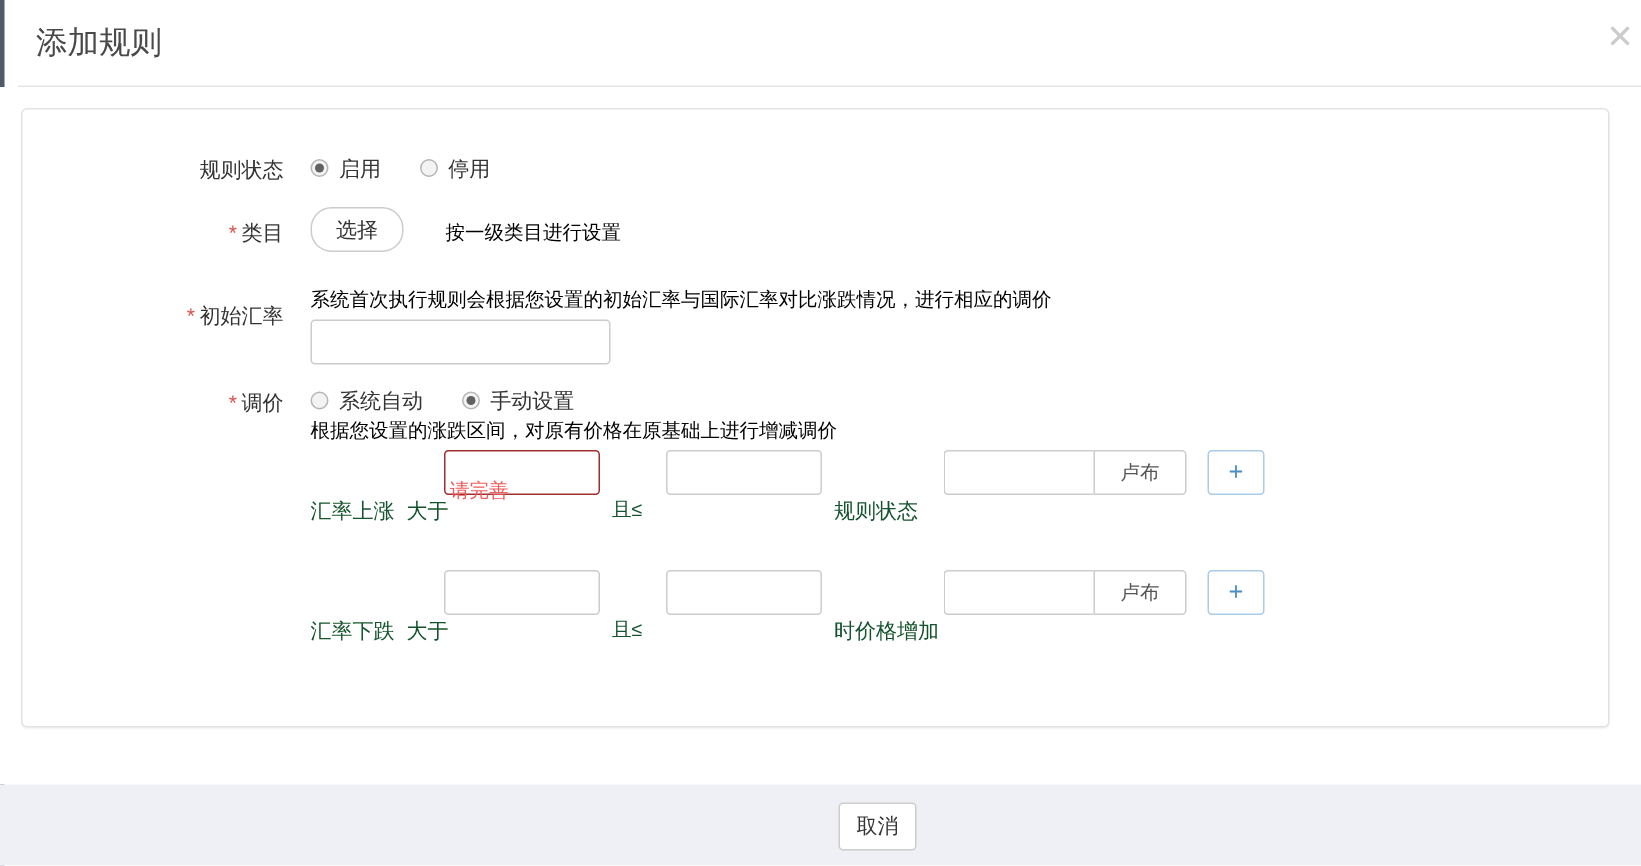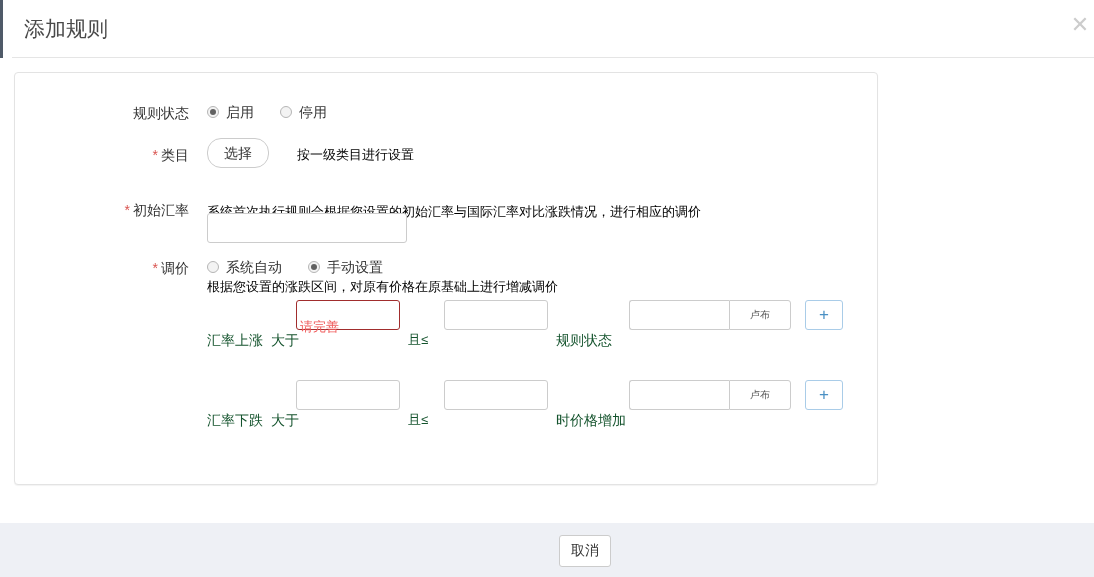--- a/index.html
+++ b/index.html
@@ -58,21 +58,21 @@
   .modal-body {
     position: absolute;
     left: 0; top: 58px;
     width: 1094px; height: 465px;
     background: #ffffff;
     box-sizing: border-box;
   }
   .panel {
     position: absolute;
     left: 14px; top: 14px;
-    width: 864px; height: 413px;
+    width: 1059px; height: 413px;
     background: #ffffff;
     border: 1px solid #e3e3e3;
     border-radius: 4px;
     box-shadow: 0 1px 1px rgba(0,0,0,.05);
     box-sizing: border-box;
   }
   .form-row {
     position: absolute;
     left: 0;
     width: 100%;
@@ -197,21 +197,21 @@
     outline: none;
   }
   .grp-addon {
     position: absolute;
     top: 0;
     height: 30px;
     border: 1px solid #cccccc;
     border-radius: 0 3px 3px 0;
     background: #ffffff;
     box-sizing: border-box;
-    font-size: 10px;
+    font-size: 13px;
     color: #555;
     line-height: 28px;
     text-align: center;
     white-space: nowrap;
   }
   .btn-plus {
     position: absolute;
     width: 38px; height: 30px;
     border: 1px solid #a9cce8;
     border-radius: 3px;
@@ -290,21 +290,21 @@
         <span class="req">*</span><span>类目</span>
       </div>
       <button class="btn-select" style="left:192px; top:-3px;">选择</button>
       <div class="hint" style="position:absolute; left:282px; top:5px;">按一级类目进行设置</div>
     </div>
 
     <div class="form-row" style="top:114px;">
       <div class="f-label" style="left:14px; top:13px;">
         <span class="req">*</span><span>初始汇率</span>
       </div>
-      <div class="hint" style="position:absolute; left:192px; top:16px;">系统首次执行规则会根据您设置的初始汇率与国际汇率对比涨跌情况，进行相应的调价</div>
+      <div class="hint" style="position:absolute; left:192px; top:4px;">系统首次执行规则会根据您设置的初始汇率与国际汇率对比涨跌情况，进行相应的调价</div>
       <input class="inp" type="text" style="left: 192px; top: 26px; width: 200px;" value="">
     </div>
 
     <div class="form-row" style="top:183px;">
       <div class="f-label" style="left:14px; top:2px;">
         <span class="req">*</span><span>调价</span>
       </div>
       <div class="radio-wrap" style="left:192px; top:1px;">
         <span class="radio-item">
           <span class="radio-dot"></span><span class="radio-label">系统自动</span>

